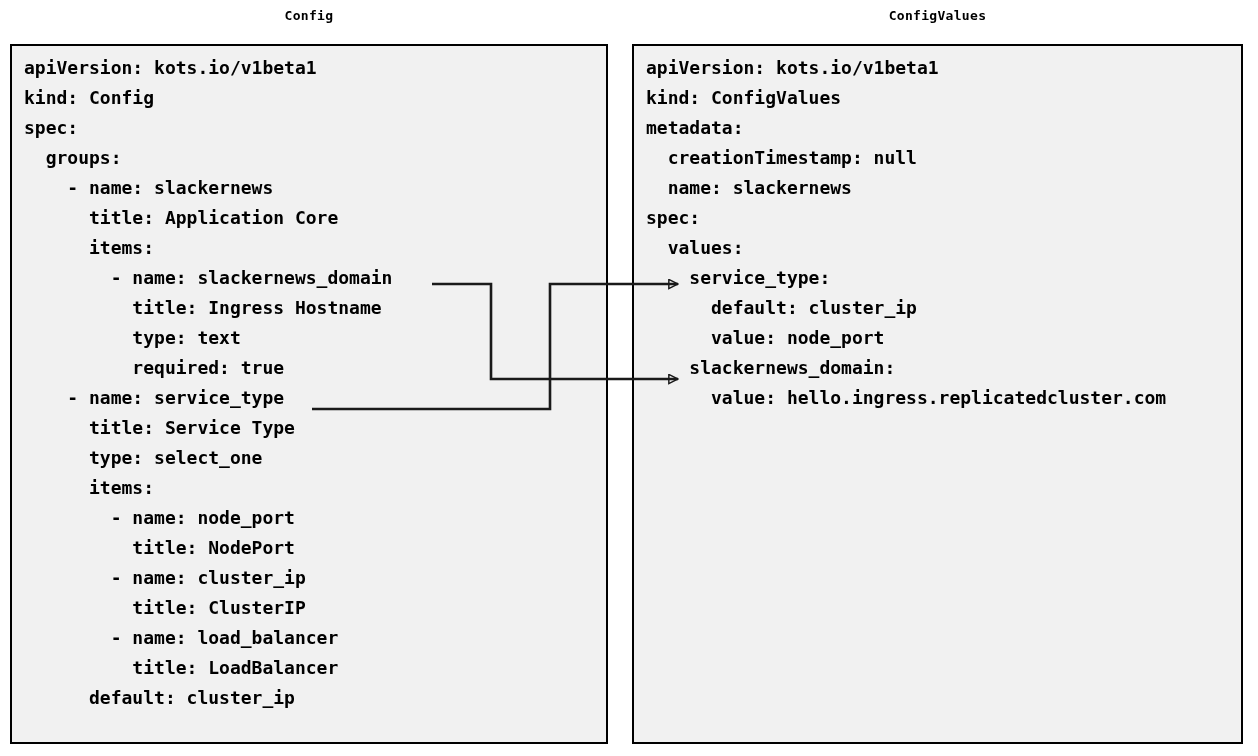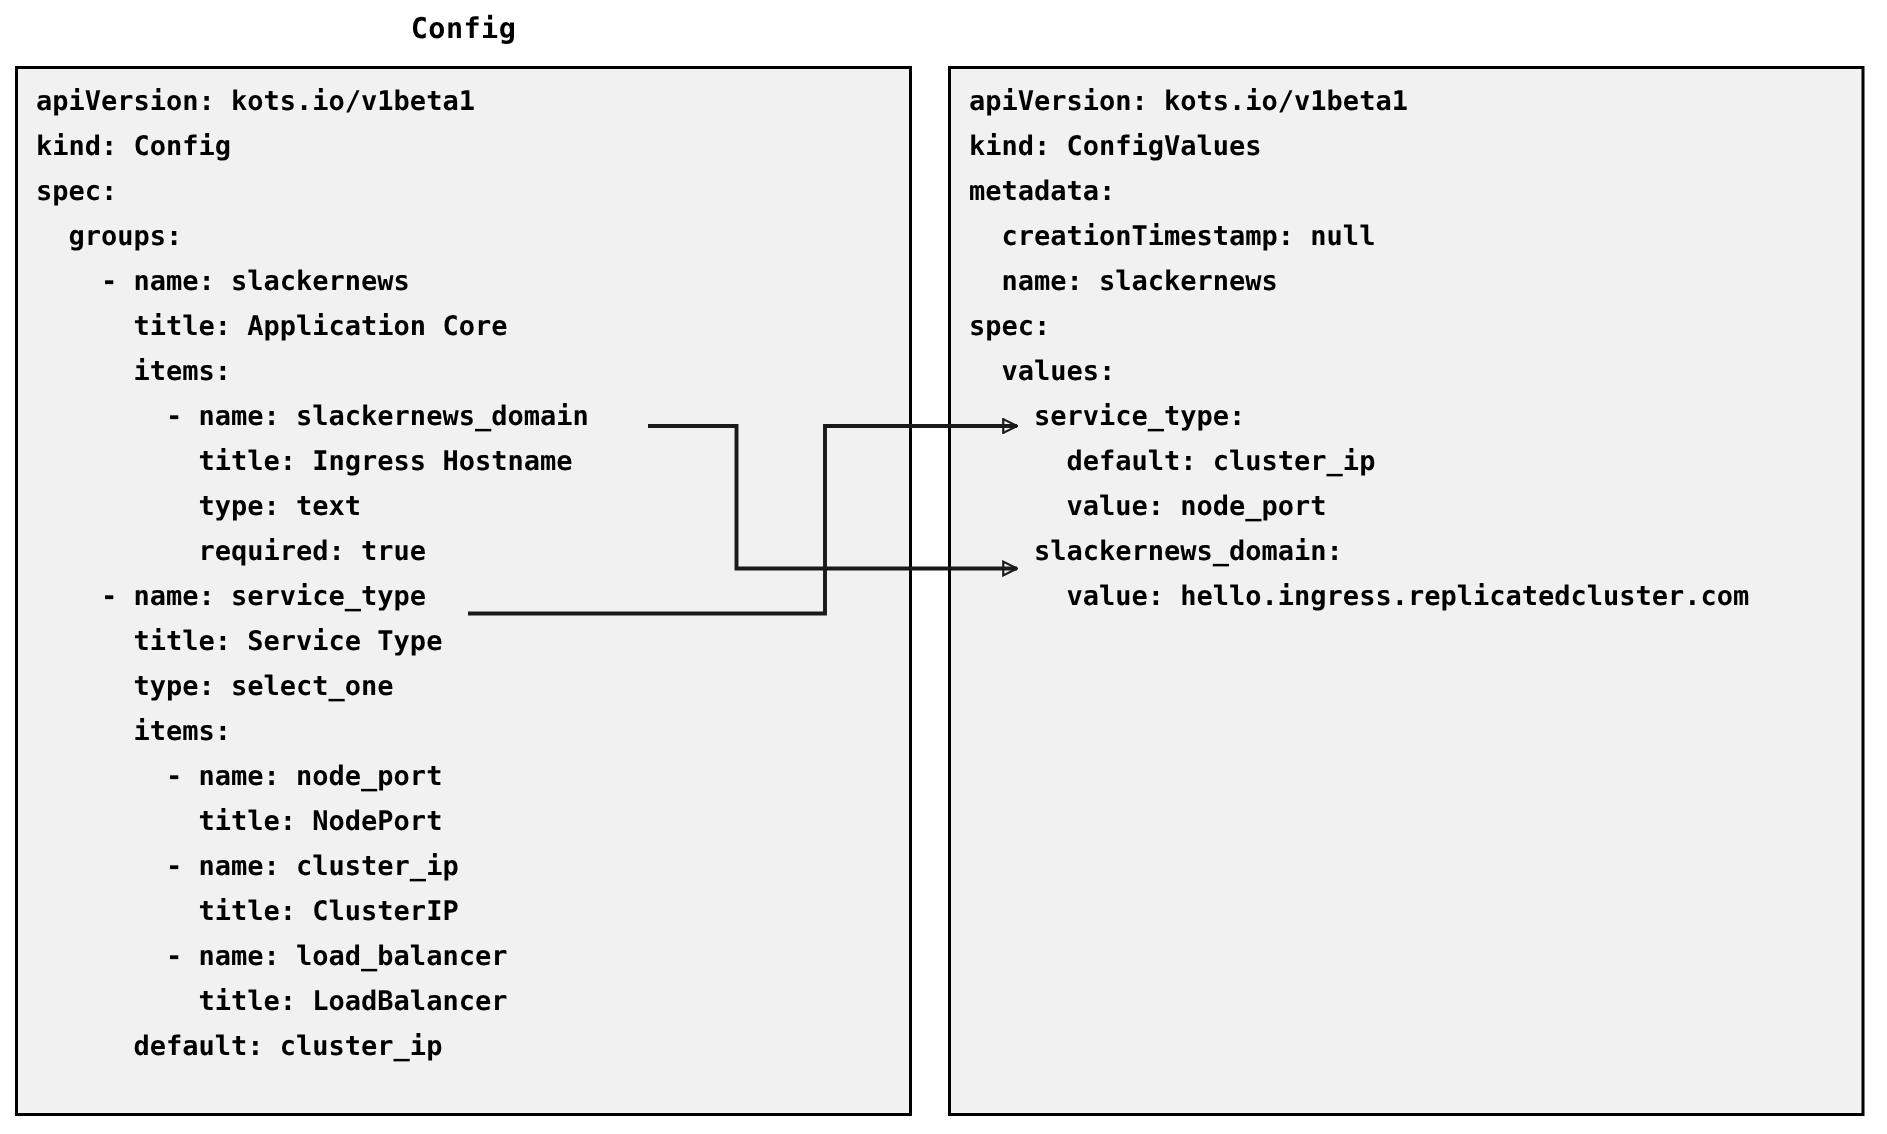--- a/index.html
+++ b/index.html
@@ -21,21 +21,21 @@
     left: 0; top: 0;
     width: 1258px;
     height: 756px;
   }
 
   
   .panel-title {
     position: absolute;
     font-family: "DejaVu Sans Mono", "Liberation Mono", monospace;
     font-weight: bold;
-    font-size: 19px;
+    font-size: 13px;
     color: #000000;
     text-align: center;
     letter-spacing: 0.3px;
     white-space: nowrap;
   }
   #title-config      { left: 10px;  top: 8px;  width: 598px; }
   #title-configvalues{ left: 632px; top: 8px;  width: 611px; }
 
   
   .panel {
@@ -81,20 +81,21 @@
 <body>
 
 <div class="stage">
 
   <div class="panel-title" id="title-config">Config</div>
 
   <div class="panel" id="panel-config">
     <pre class="yaml" id="yaml-config"><span class="line">apiVersion: kots.io/v1beta1</span><span class="line">kind: Config</span><span class="line">spec:</span><span class="line">  groups:</span><span class="line">    - name: slackernews</span><span class="line">      title: Application Core</span><span class="line">      items:</span><span class="line">        - name: slackernews_domain</span><span class="line">          title: Ingress Hostname</span><span class="line">          type: text</span><span class="line">          required: true</span><span class="line">    - name: service_type</span><span class="line">      title: Service Type</span><span class="line">      type: select_one</span><span class="line">      items:</span><span class="line">        - name: node_port</span><span class="line">          title: NodePort</span><span class="line">        - name: cluster_ip</span><span class="line">          title: ClusterIP</span><span class="line">        - name: load_balancer</span><span class="line">          title: LoadBalancer</span><span class="line">      default: cluster_ip</span></pre>
   </div>
 
+  <div class="panel-title" id="title-configvalues">ConfigValues</div>
 
   <div class="panel" id="panel-configvalues">
     <pre class="yaml" id="yaml-configvalues"><span class="line">apiVersion: kots.io/v1beta1</span><span class="line">kind: ConfigValues</span><span class="line">metadata:</span><span class="line">  creationTimestamp: null</span><span class="line">  name: slackernews</span><span class="line">spec:</span><span class="line">  values:</span><span class="line">    service_type:</span><span class="line">      default: cluster_ip</span><span class="line">      value: node_port</span><span class="line">    slackernews_domain:</span><span class="line">      value: hello.ingress.replicatedcluster.com</span></pre>
   </div>
 
   <svg id="connectors" viewBox="0 0 1258 756" width="1258" height="756">
     <defs>
       <marker id="open-arrow" viewBox="0 0 12 12" refX="11" refY="6" markerWidth="11" markerHeight="11" orient="auto-start-reverse" markerUnits="userSpaceOnUse">
         <path d="M 1 1 L 11 6 L 1 11 z" fill="none" stroke="#1a1a1a" stroke-width="1.6"></path>
       </marker>

